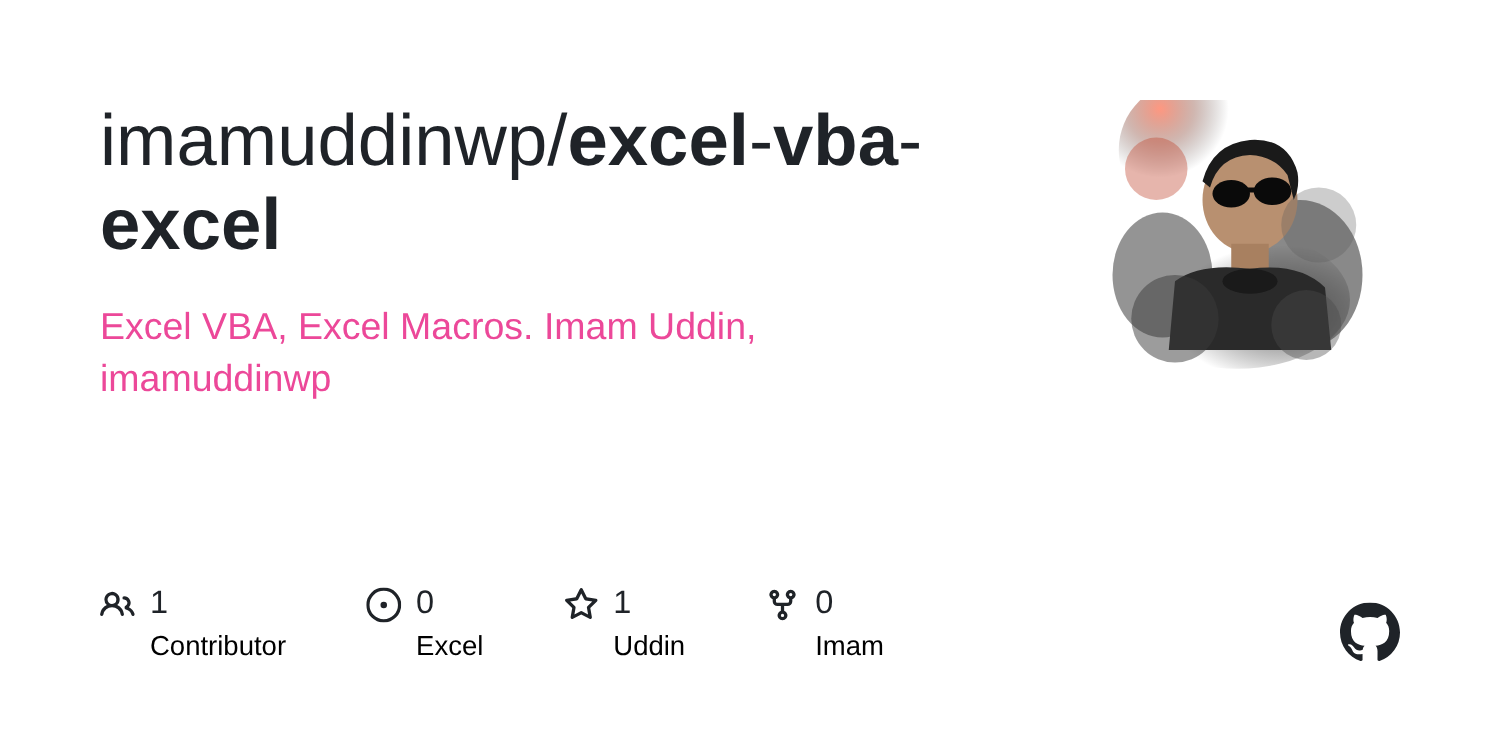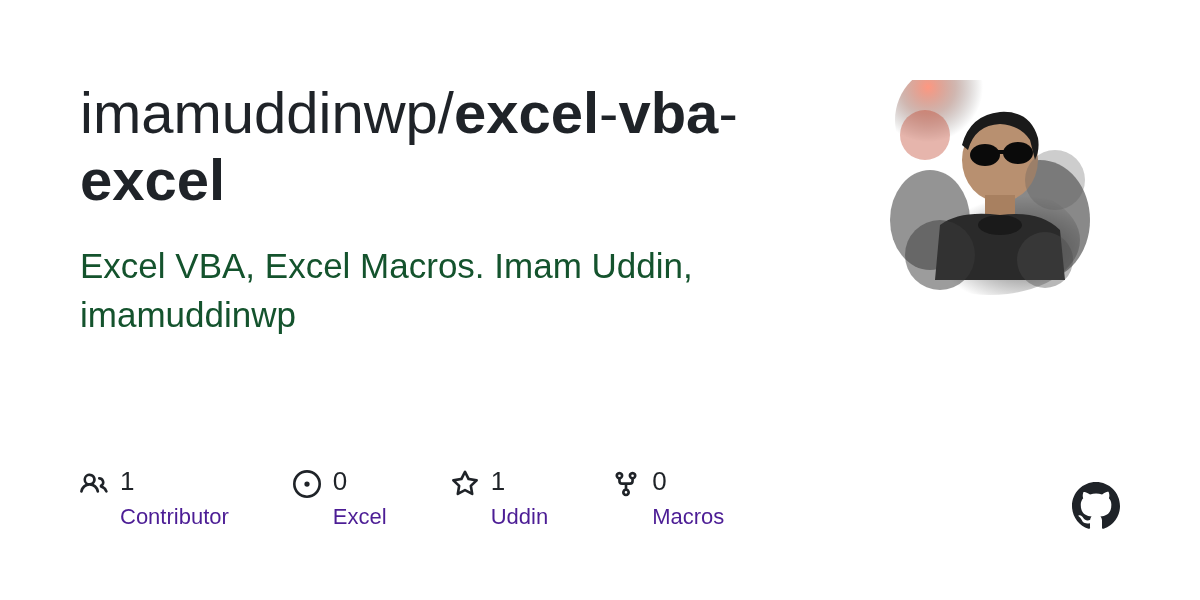--- a/index.html
+++ b/index.html
@@ -33,23 +33,23 @@
     .title .owner {
       font-weight: 400;
     }
     .title .slash {
       font-weight: 400;
     }
     .title .repo-bold {
       font-weight: 700;
     }
     .description {
-      font-size: 35px;
+      font-size: 30px;
       line-height: 1.4;
-      color: #14532d;
+      color: #ec4899;
       max-width: 640px;
     }
     .avatar-container {
       width: 220px;
       height: 220px;
       flex-shrink: 0;
       display: flex;
       align-items: center;
       justify-content: center;
     }
@@ -90,21 +90,21 @@
       flex-direction: column;
       gap: 4px;
     }
     .stat-count {
       font-size: 26px;
       line-height: 1;
       color: #1f2328;
     }
     .stat-label {
       font-size: 22px;
-      color: #4c1d95;
+      color: #000000;
       margin-top: 6px;
     }
     .github-logo {
       position: absolute;
       bottom: 70px;
       right: 80px;
       width: 48px;
       height: 48px;
     }
     .github-logo svg {
@@ -200,21 +200,21 @@
     </div>
   </div>
   <div class="stat">
     <span class="stat-icon">
       <svg viewBox="0 0 16 16">
           <path d="M5 5.372v.878c0 .414.336.75.75.75h4.5a.75.75 0 0 0 .75-.75v-.878a2.25 2.25 0 1 1 1.5 0v.878a2.25 2.25 0 0 1-2.25 2.25h-1.5v2.128a2.251 2.251 0 1 1-1.5 0V8.5h-1.5A2.25 2.25 0 0 1 3.5 6.25v-.878a2.25 2.25 0 1 1 1.5 0ZM5 3.25a.75.75 0 1 0-1.5 0 .75.75 0 0 0 1.5 0Zm6.75.75a.75.75 0 1 0 0-1.5.75.75 0 0 0 0 1.5Zm-3 8.75a.75.75 0 1 0-1.5 0 .75.75 0 0 0 1.5 0Z"></path>
         </svg>
     </span>
     <div class="stat-text">
       <span class="stat-count">0</span>
-      <span class="stat-label">Macros</span>
+      <span class="stat-label">Imam</span>
     </div>
   </div>
 </div>
 
 <div class="github-logo">
   <svg viewBox="0 0 16 16">
       <path d="M8 0C3.58 0 0 3.58 0 8c0 3.54 2.29 6.53 5.47 7.59.4.07.55-.17.55-.38 0-.19-.01-.82-.01-1.49-2.01.37-2.53-.49-2.69-.94-.09-.23-.48-.94-.82-1.13-.28-.15-.68-.52-.01-.53.63-.01 1.08.58 1.23.82.72 1.21 1.87.87 2.33.66.07-.52.28-.87.51-1.07-1.78-.2-3.64-.89-3.64-3.95 0-.87.31-1.59.82-2.15-.08-.2-.36-1.02.08-2.12 0 0 .67-.21 2.2.82.64-.18 1.32-.27 2-.27.68 0 1.36.09 2 .27 1.53-1.04 2.2-.82 2.2-.82.44 1.1.16 1.92.08 2.12.51.56.82 1.27.82 2.15 0 3.07-1.87 3.75-3.65 3.95.29.25.54.73.54 1.48 0 1.07-.01 1.93-.01 2.2 0 .21.15.46.55.38A8.013 8.013 0 0 0 16 8c0-4.42-3.58-8-8-8z"></path>
     </svg>
 </div>
 

